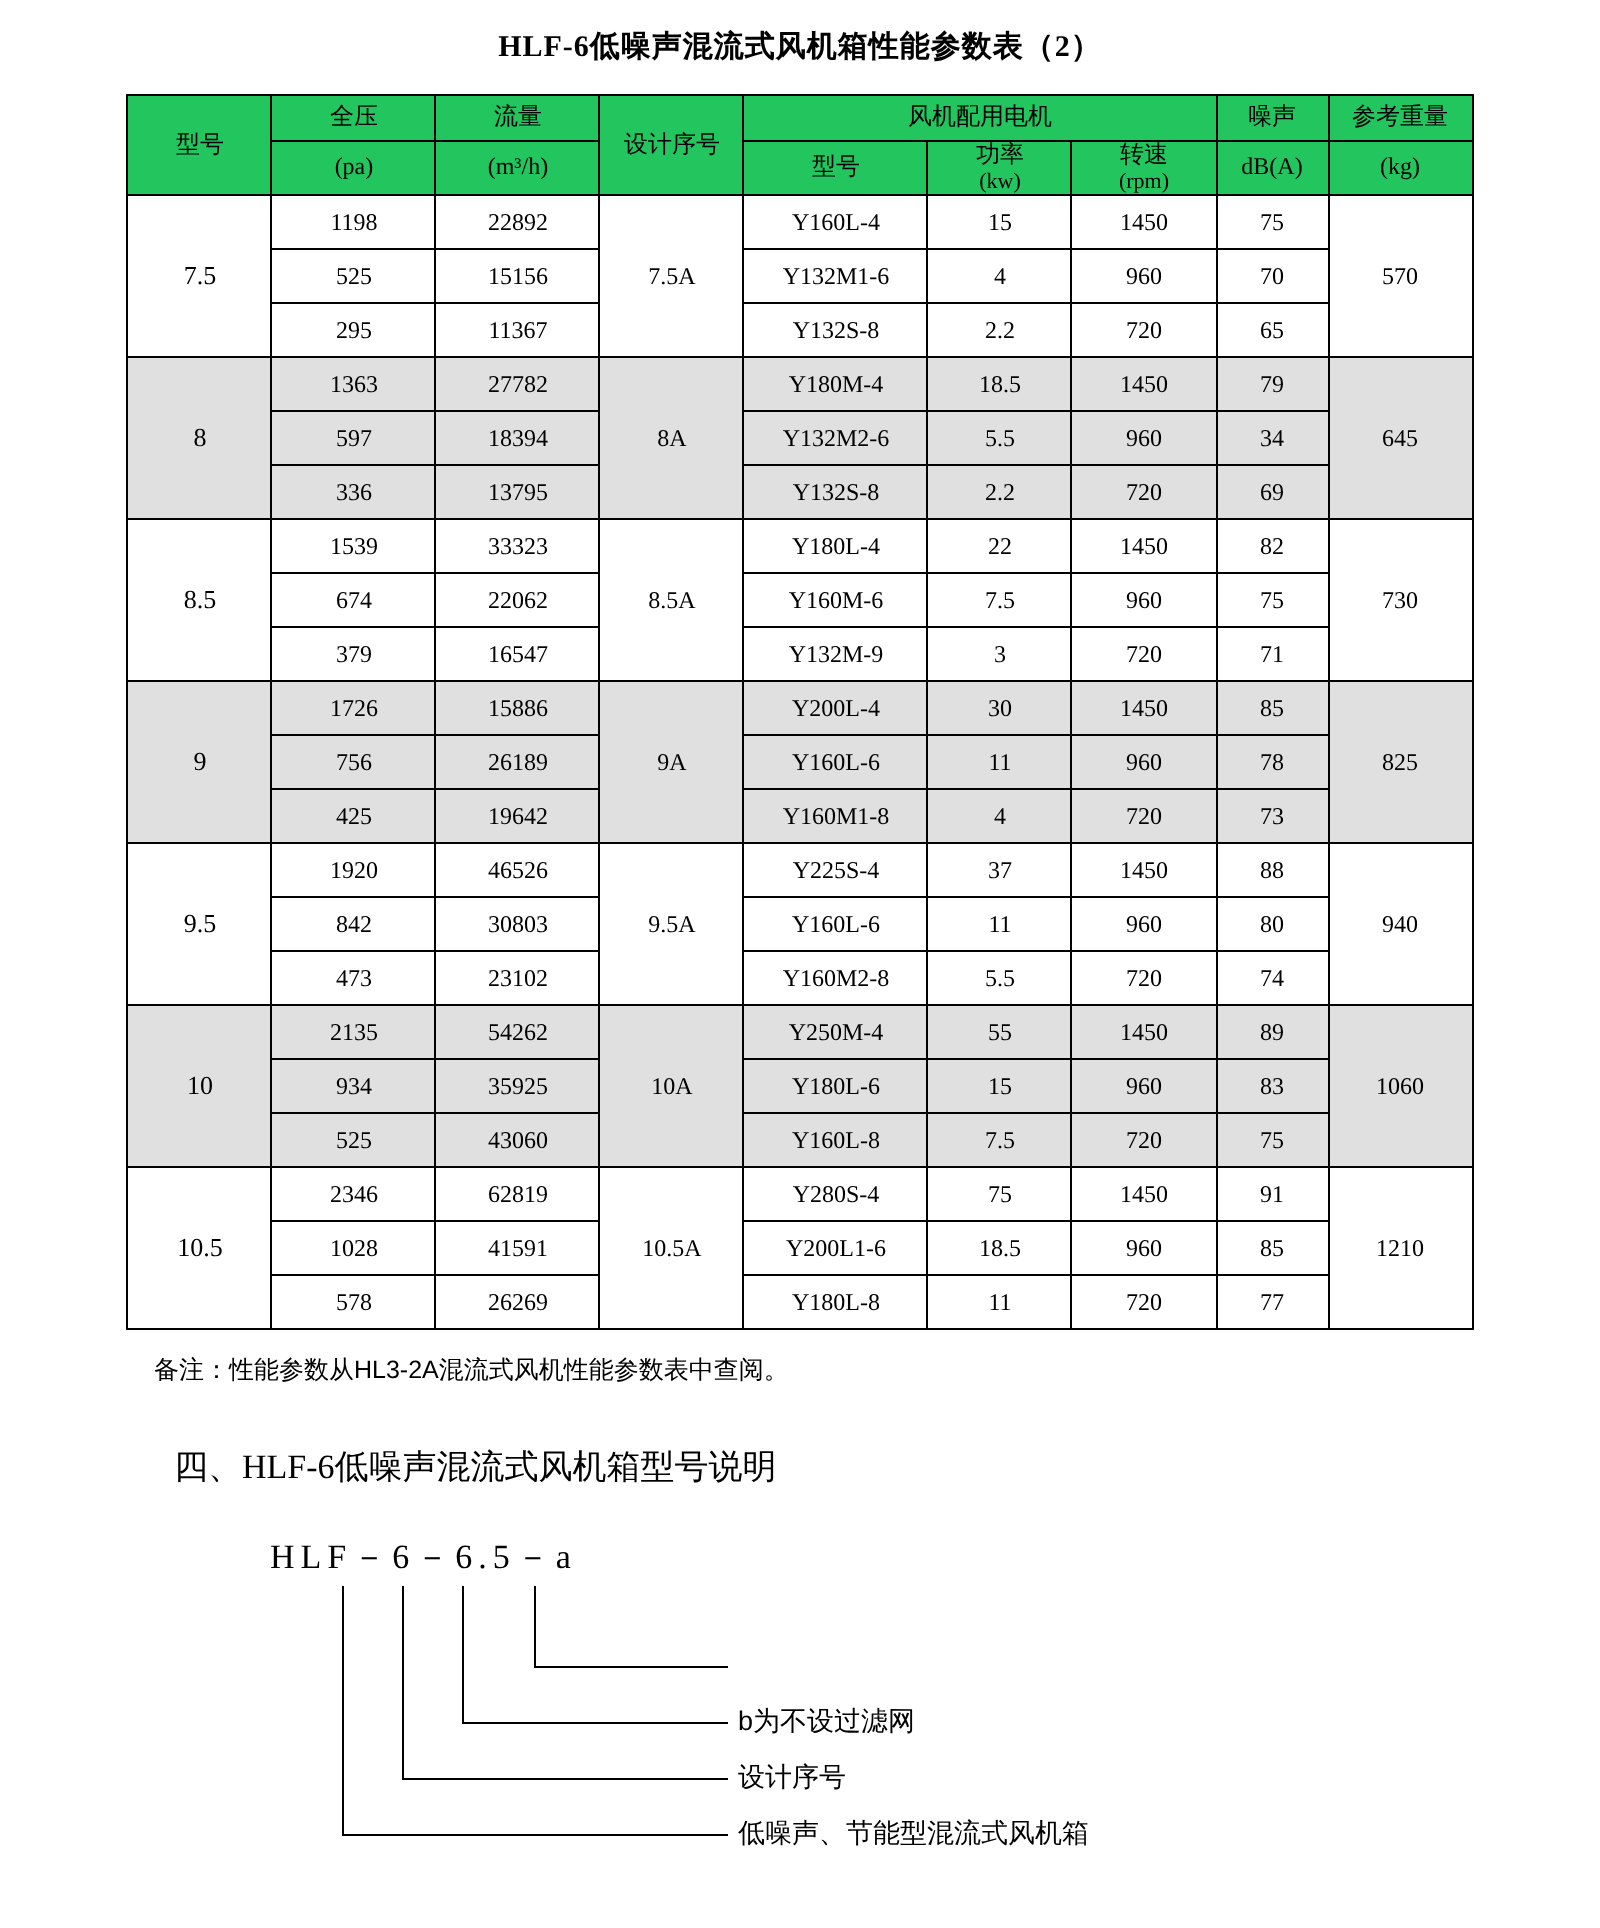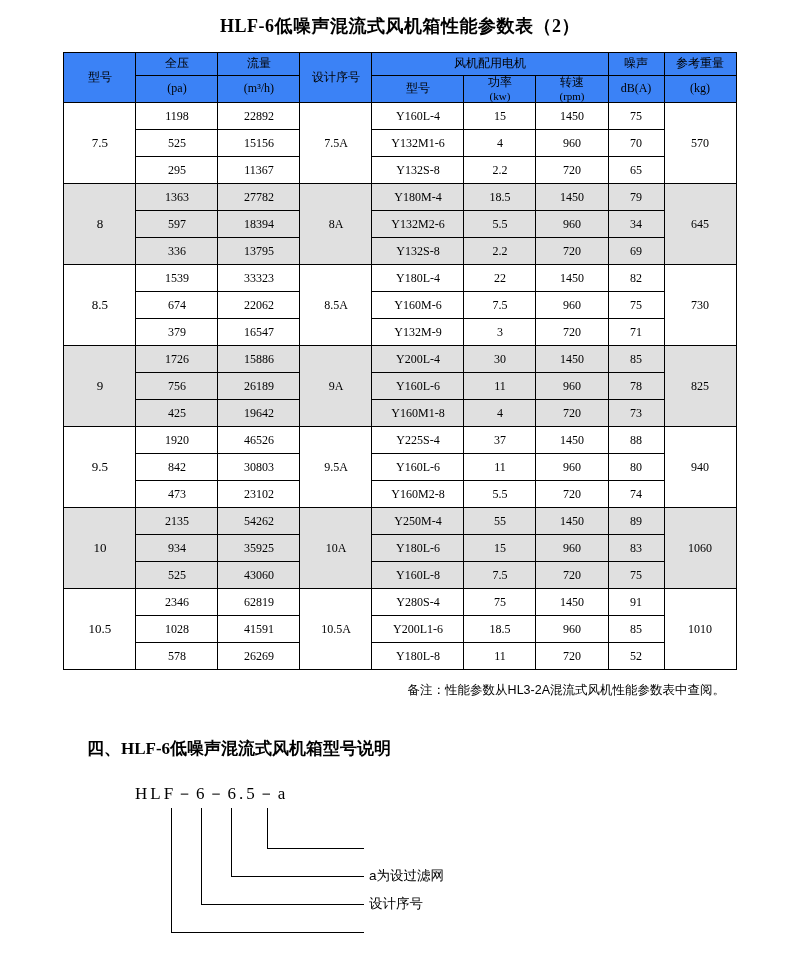--- a/index.html
+++ b/index.html
@@ -16,21 +16,21 @@
     overflow: hidden;
   }
   .page {
     width: 800px;
     height: 964px;
     position: relative;
     box-sizing: border-box;
   }
   .title {
     text-align: center;
-    font-size: 18px;
+    font-size: 15px;
     font-weight: bold;
     letter-spacing: 0.5px;
     margin-top: 14px;
     margin-bottom: 14px;
     font-family: "Liberation Serif", "DejaVu Serif", serif;
   }
   table.spec {
     border-collapse: collapse;
     width: 650px;
     margin: 0 auto;
@@ -40,50 +40,50 @@
   table.spec th, table.spec td {
     border: 1px solid #000000;
     text-align: center;
     vertical-align: middle;
     padding: 0;
     height: 26px;
     line-height: 1.15;
     font-weight: normal;
   }
   table.spec thead th {
-    background: #3b82f6;
+    background: #22c55e;
     font-size: 12px;
     height: 22px;
   }
   .hdr-sub {
     font-size: 11px;
   }
   .group-shaded td {
     background: #e0e0e0;
   }
   .group-plain td {
     background: #ffffff;
   }
   .model-cell {
     font-size: 13px;
   }
   .note {
     width: 650px;
     margin: 12px auto 0 auto;
     font-size: 12.5px;
     font-family: "Liberation Sans", "DejaVu Sans", sans-serif;
-    text-align: right;
+    text-align: left;
     padding-left: 2px;
     box-sizing: border-box;
   }
   .section-title {
     width: 650px;
-    margin: 38px auto 0 auto;
+    margin: 28px auto 0 auto;
     font-size: 17px;
-    font-weight: bold;
+    font-weight: normal;
     padding-left: 12px;
     box-sizing: border-box;
   }
   .diagram {
     position: relative;
     width: 650px;
     height: 190px;
     margin: 22px auto 0 auto;
   }
   .code-text {
@@ -324,50 +324,51 @@
         </tr>
         <tr class="group-plain">
           <td rowspan="3" class="model-cell">10.5</td>
           <td>2346</td>
           <td>62819</td>
           <td rowspan="3">10.5A</td>
           <td>Y280S-4</td>
           <td>75</td>
           <td>1450</td>
           <td>91</td>
-          <td rowspan="3">1010</td>
+          <td rowspan="3">1210</td>
         </tr>
         <tr class="group-plain">
           <td>1028</td>
           <td>41591</td>
           <td>Y200L1-6</td>
           <td>18.5</td>
           <td>960</td>
           <td>85</td>
         </tr>
         <tr class="group-plain">
           <td>578</td>
           <td>26269</td>
           <td>Y180L-8</td>
           <td>11</td>
           <td>720</td>
-          <td>52</td>
+          <td>77</td>
         </tr>
       </tbody>
   </table>
 
   <div class="note">备注：性能参数从HL3-2A混流式风机性能参数表中查阅。</div>
 
   <div class="section-title">四、HLF-6低噪声混流式风机箱型号说明</div>
 
   <div class="diagram">
     <div class="code-text">HLF－6－6.5－a</div>
 
     <div class="leader" style="left:192px; top:26px; width:96px; height:40px;"></div>
     <div class="leader" style="left:156px; top:26px; width:132px; height:68px;"></div>
     <div class="leader" style="left:126px; top:26px; width:162px; height:96px;"></div>
     <div class="leader" style="left:96px; top:26px; width:192px; height:124px;"></div>
 
-    <div class="leader-label" style="left:294px; top:85px;">a为设过滤网</div>
+    <div class="leader-label" style="left:294px; top:85px;">b为不设过滤网</div>
     <div class="leader-label" style="left:294px; top:113px;">设计序号</div>
+    <div class="leader-label" style="left:294px; top:141px;">低噪声、节能型混流式风机箱</div>
   </div>
 
 </div>
 
 </body></html>

